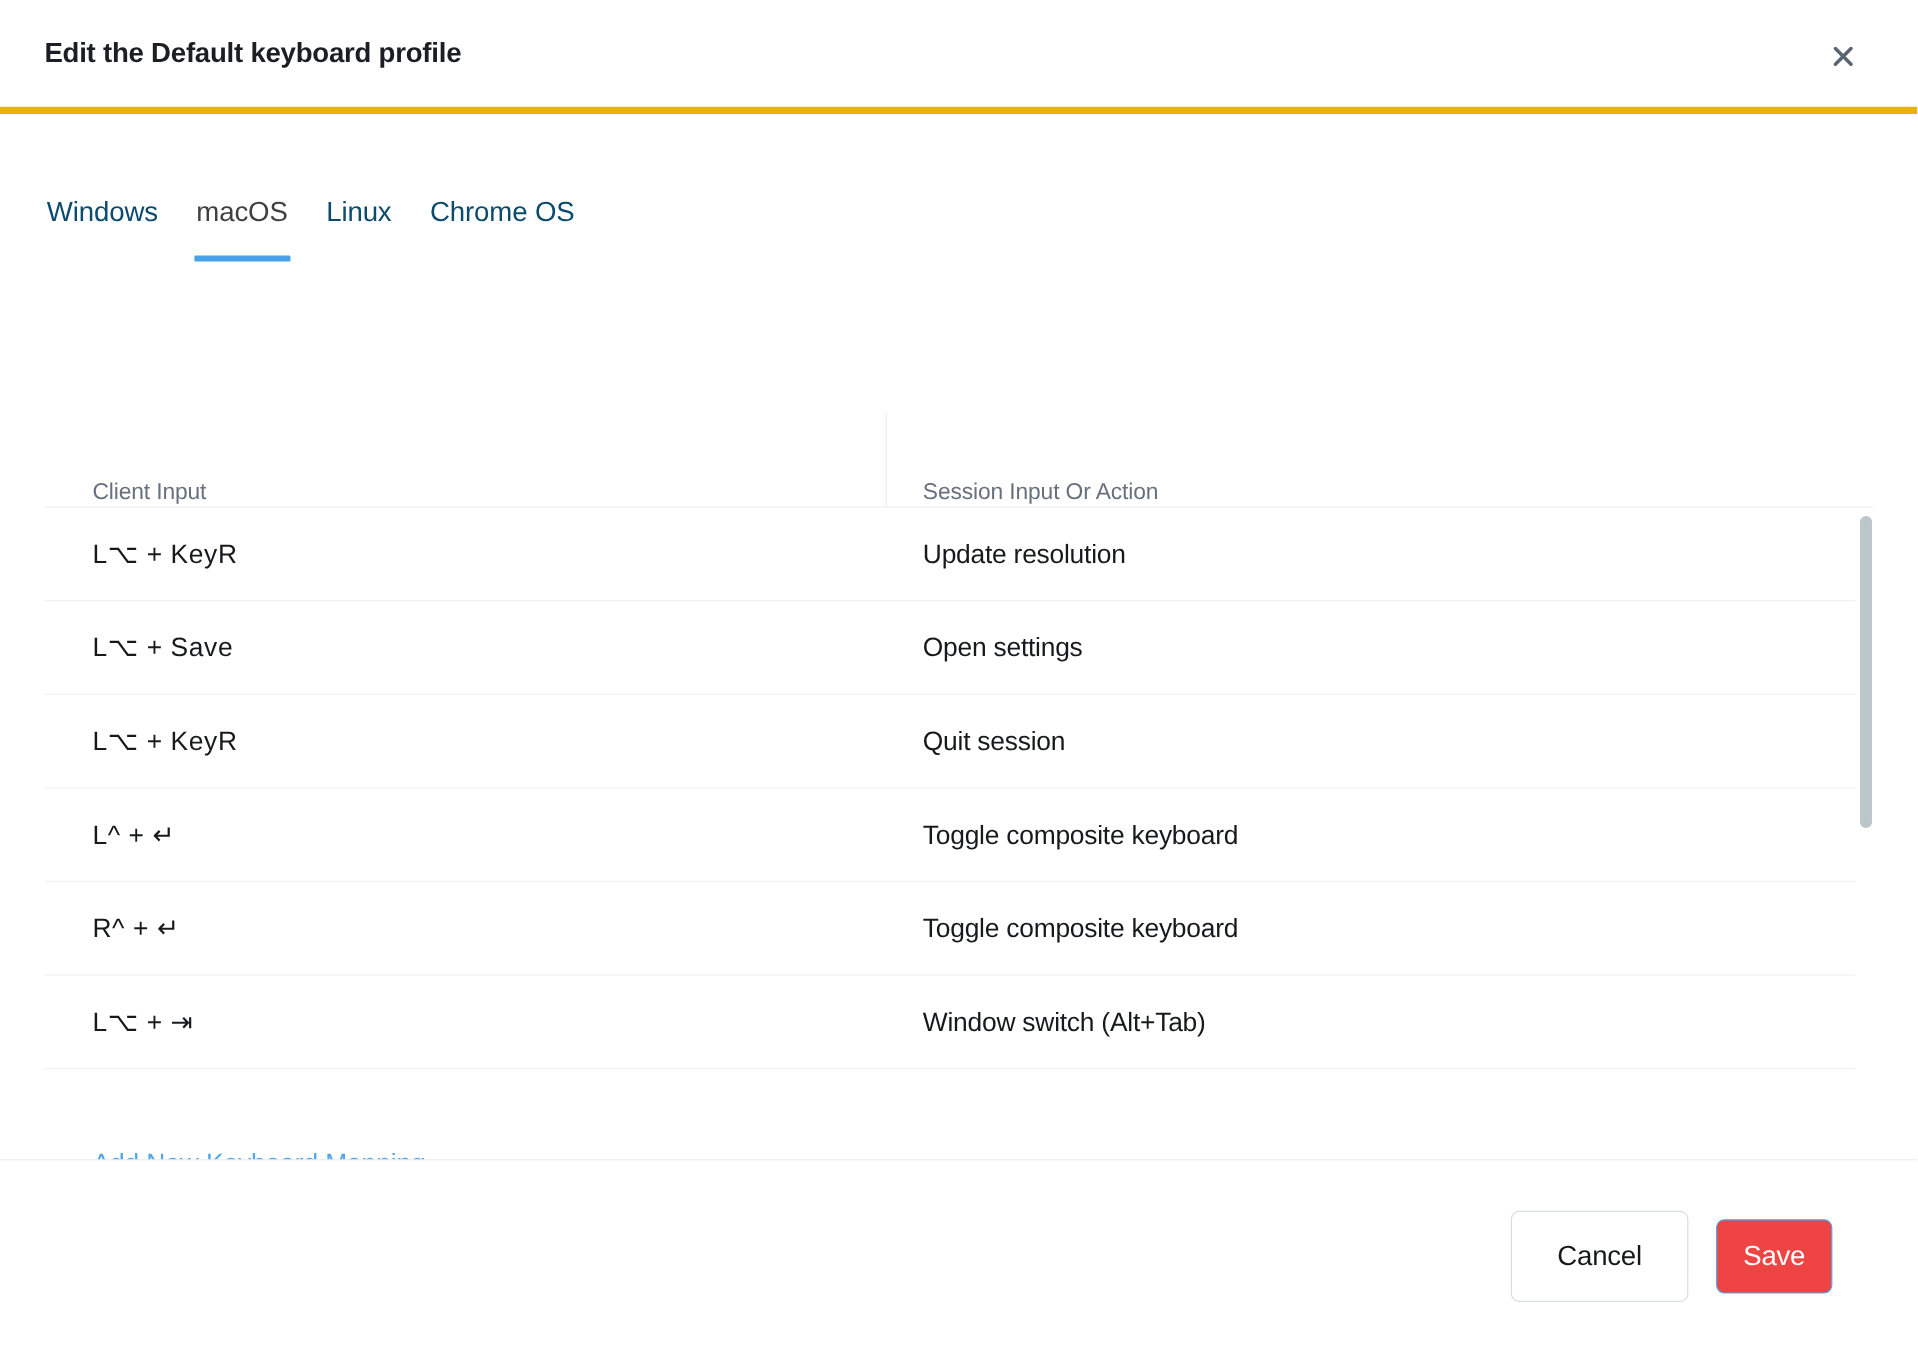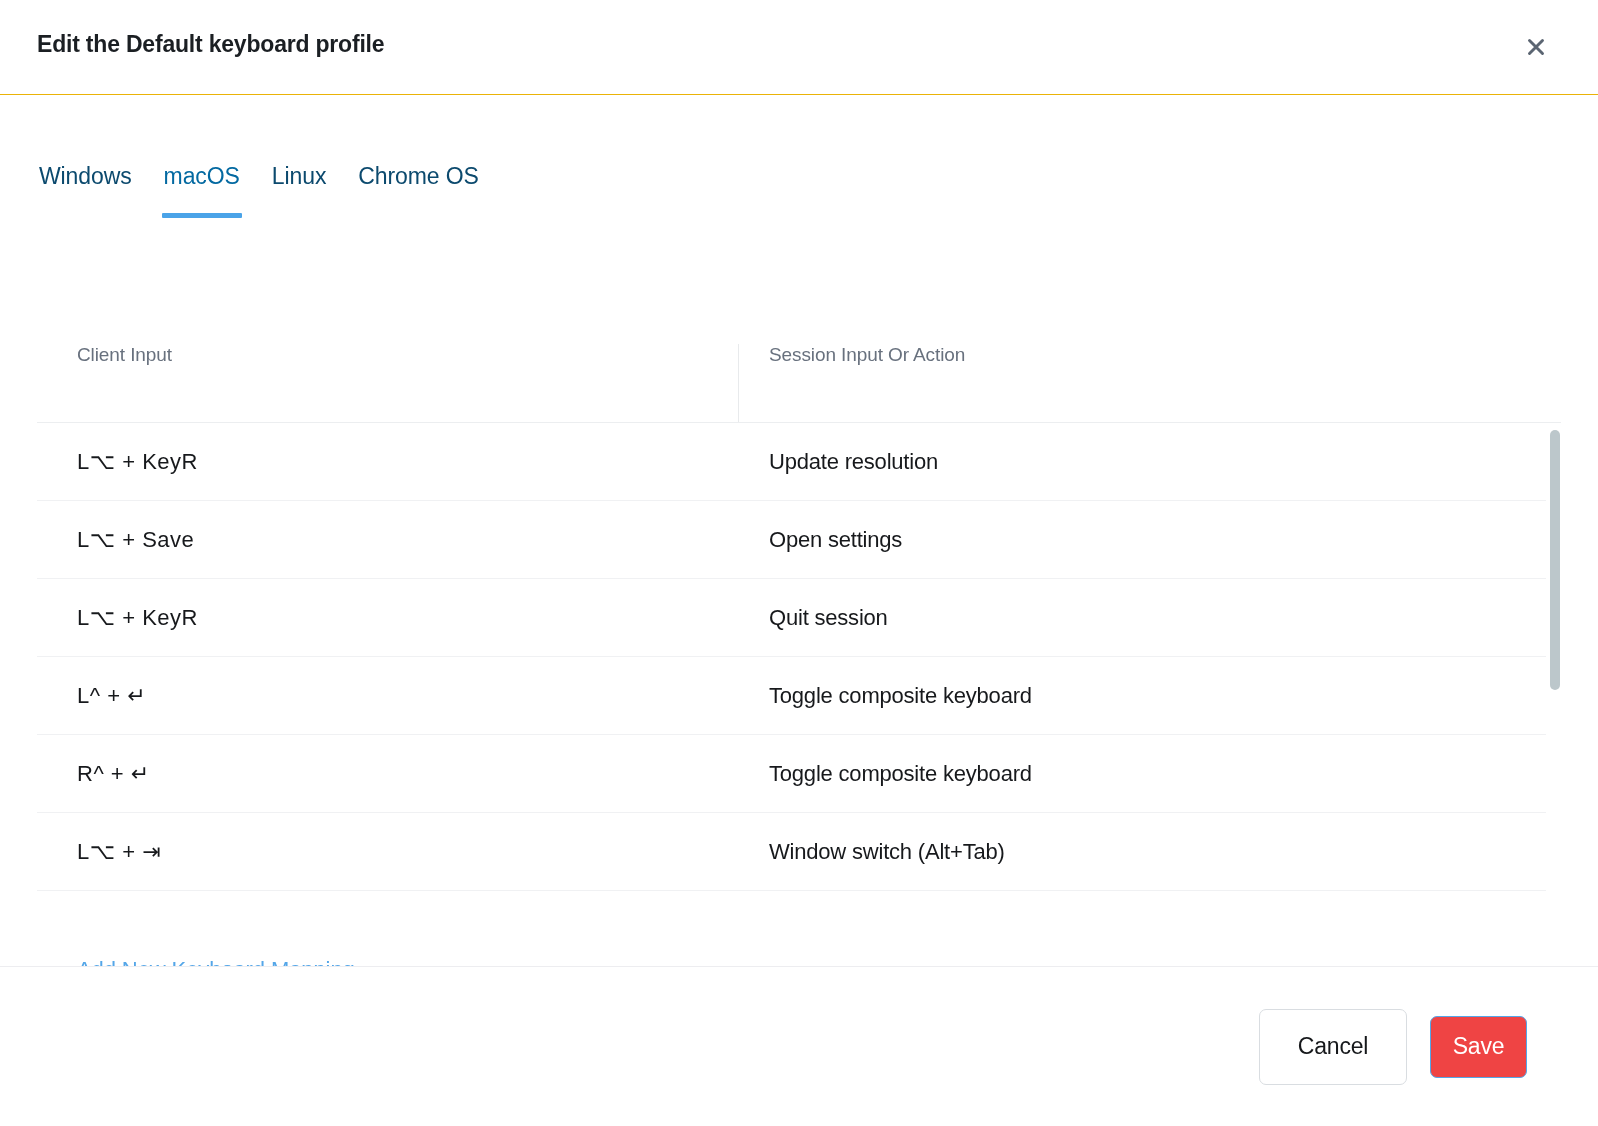--- a/index.html
+++ b/index.html
@@ -20,21 +20,21 @@
     display: flex;
     flex-direction: column;
     overflow: hidden;
   }
 
   
   .dialog-header {
     position: relative;
     height: 95px;
     flex: 0 0 95px;
-    border-bottom: 1px solid #eab308;
+    border-bottom: 6px solid #eab308;
     display: flex;
     align-items: center;
   }
   .dialog-title {
     position: absolute;
     left: 37px;
     top: 31px;
     font-size: 23px;
     font-weight: bold;
     color: #1b1f23;
@@ -75,21 +75,21 @@
     position: relative;
     font-size: 23px;
     color: #0c4a6e;
     padding: 0 16px 28px 16px;
     cursor: pointer;
     white-space: nowrap;
     letter-spacing: -0.1px;
   }
   .tab:first-child { padding-left: 2px; }
   .tab.active {
-    color: #0369a1;
+    color: #404040;
     font-weight: 500;
   }
   .tab.active::after {
     content: "";
     position: absolute;
     left: 14px;
     right: 14px;
     bottom: 0;
     height: 5px;
     background: #4aa3e8;
@@ -102,21 +102,21 @@
     left: 37px;
     right: 37px;
     top: 249px;
     bottom: 0;
   }
 
   .table-head {
     position: relative;
     height: 79px;
     display: flex;
-    align-items: flex-start;
+    align-items: flex-end;
     border-bottom: 1px solid #eceef0;
   }
   .th {
     font-size: 19px;
     color: #68717e;
     letter-spacing: -0.1px;
   }
   .th.col-a { width: 701px; padding-left: 40px; }
   .th.col-b { flex: 1; padding-left: 31px; }
   .head-divider {

